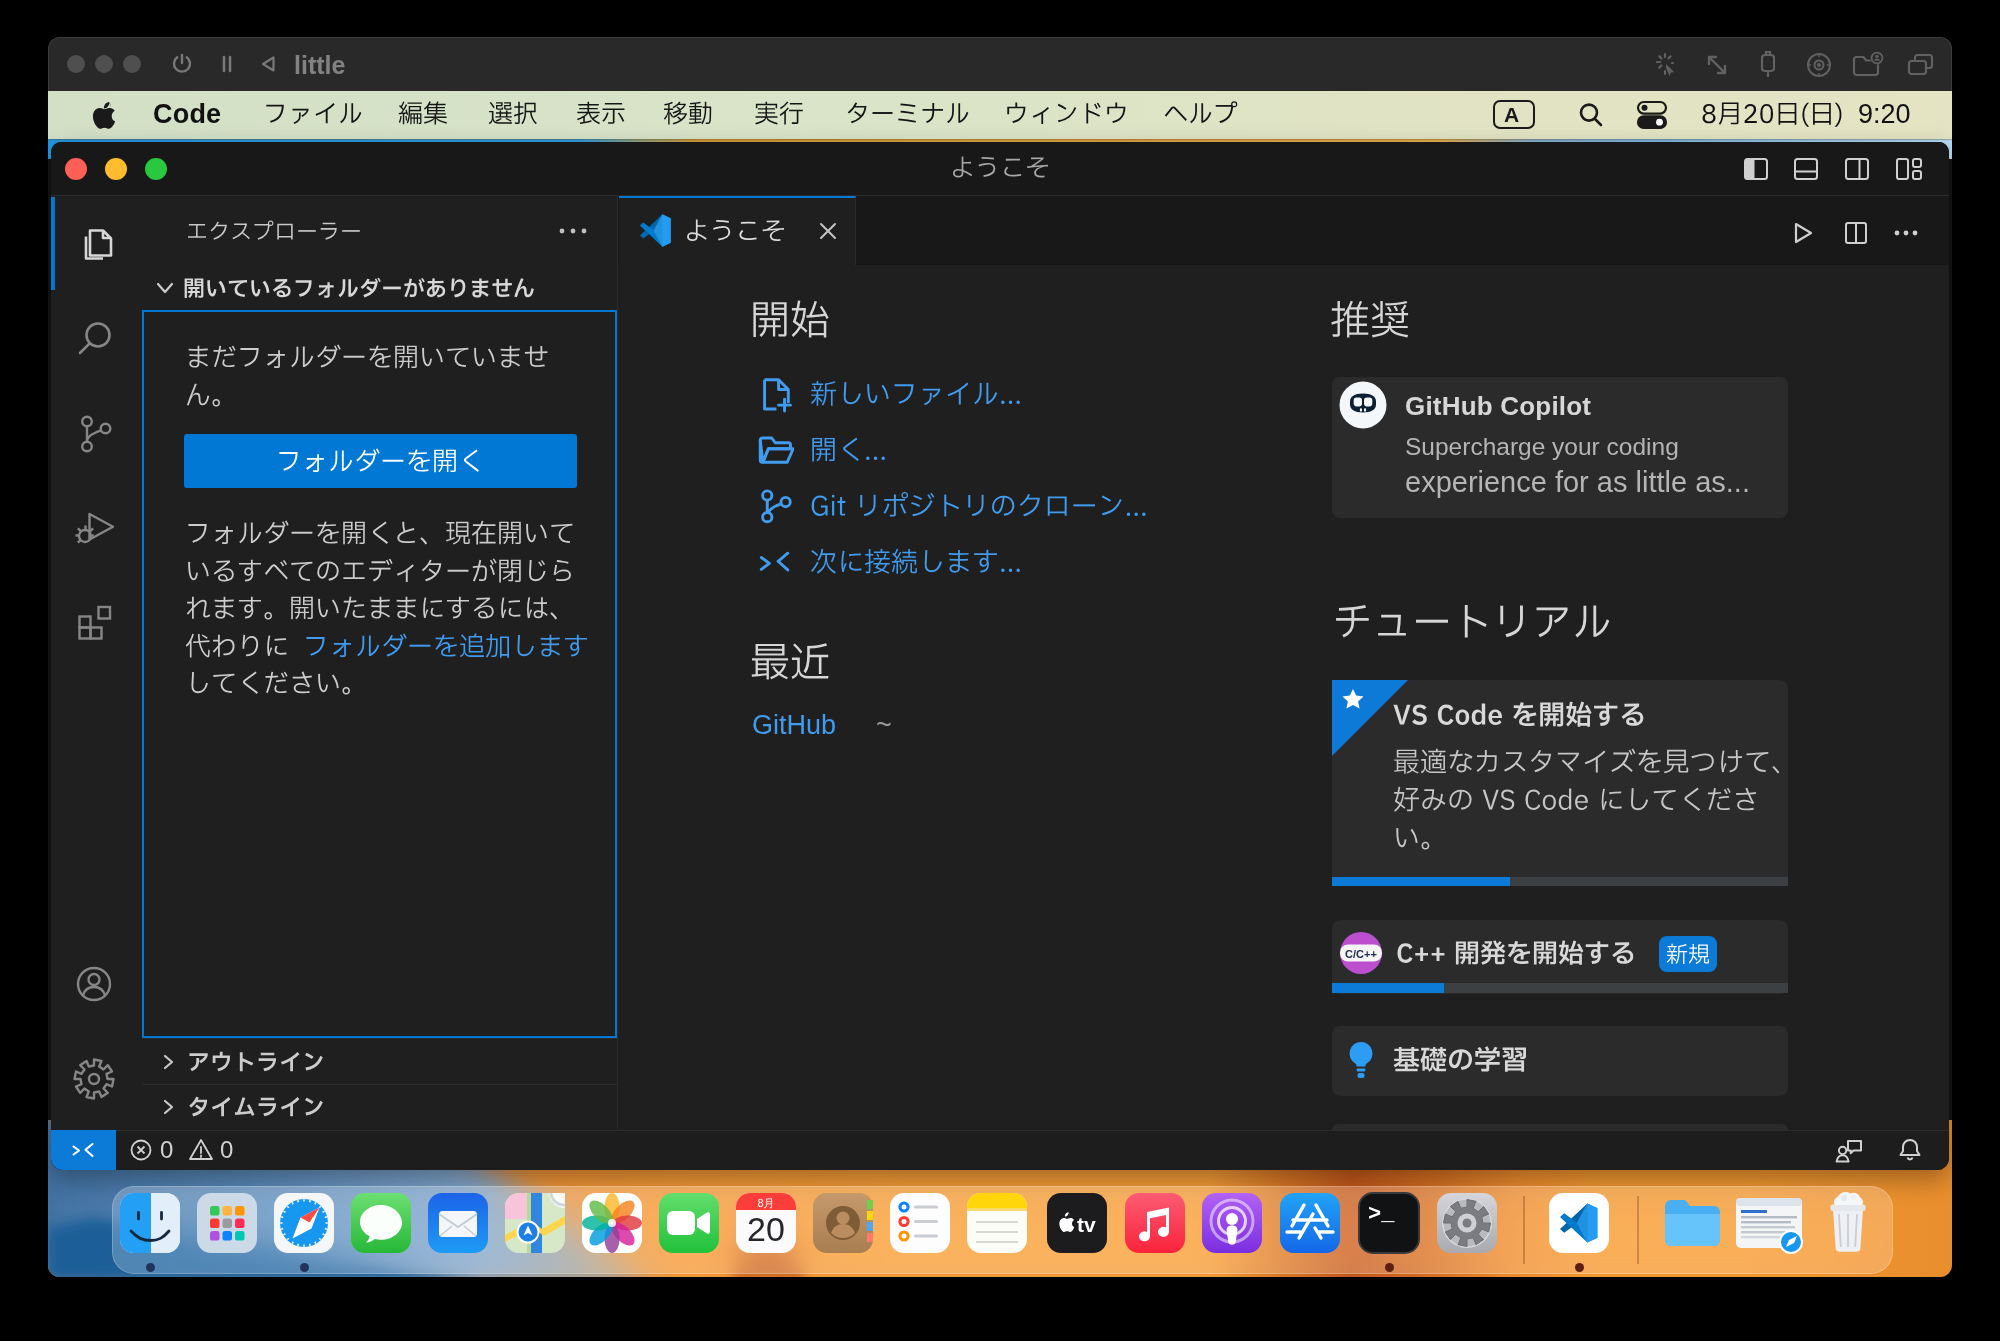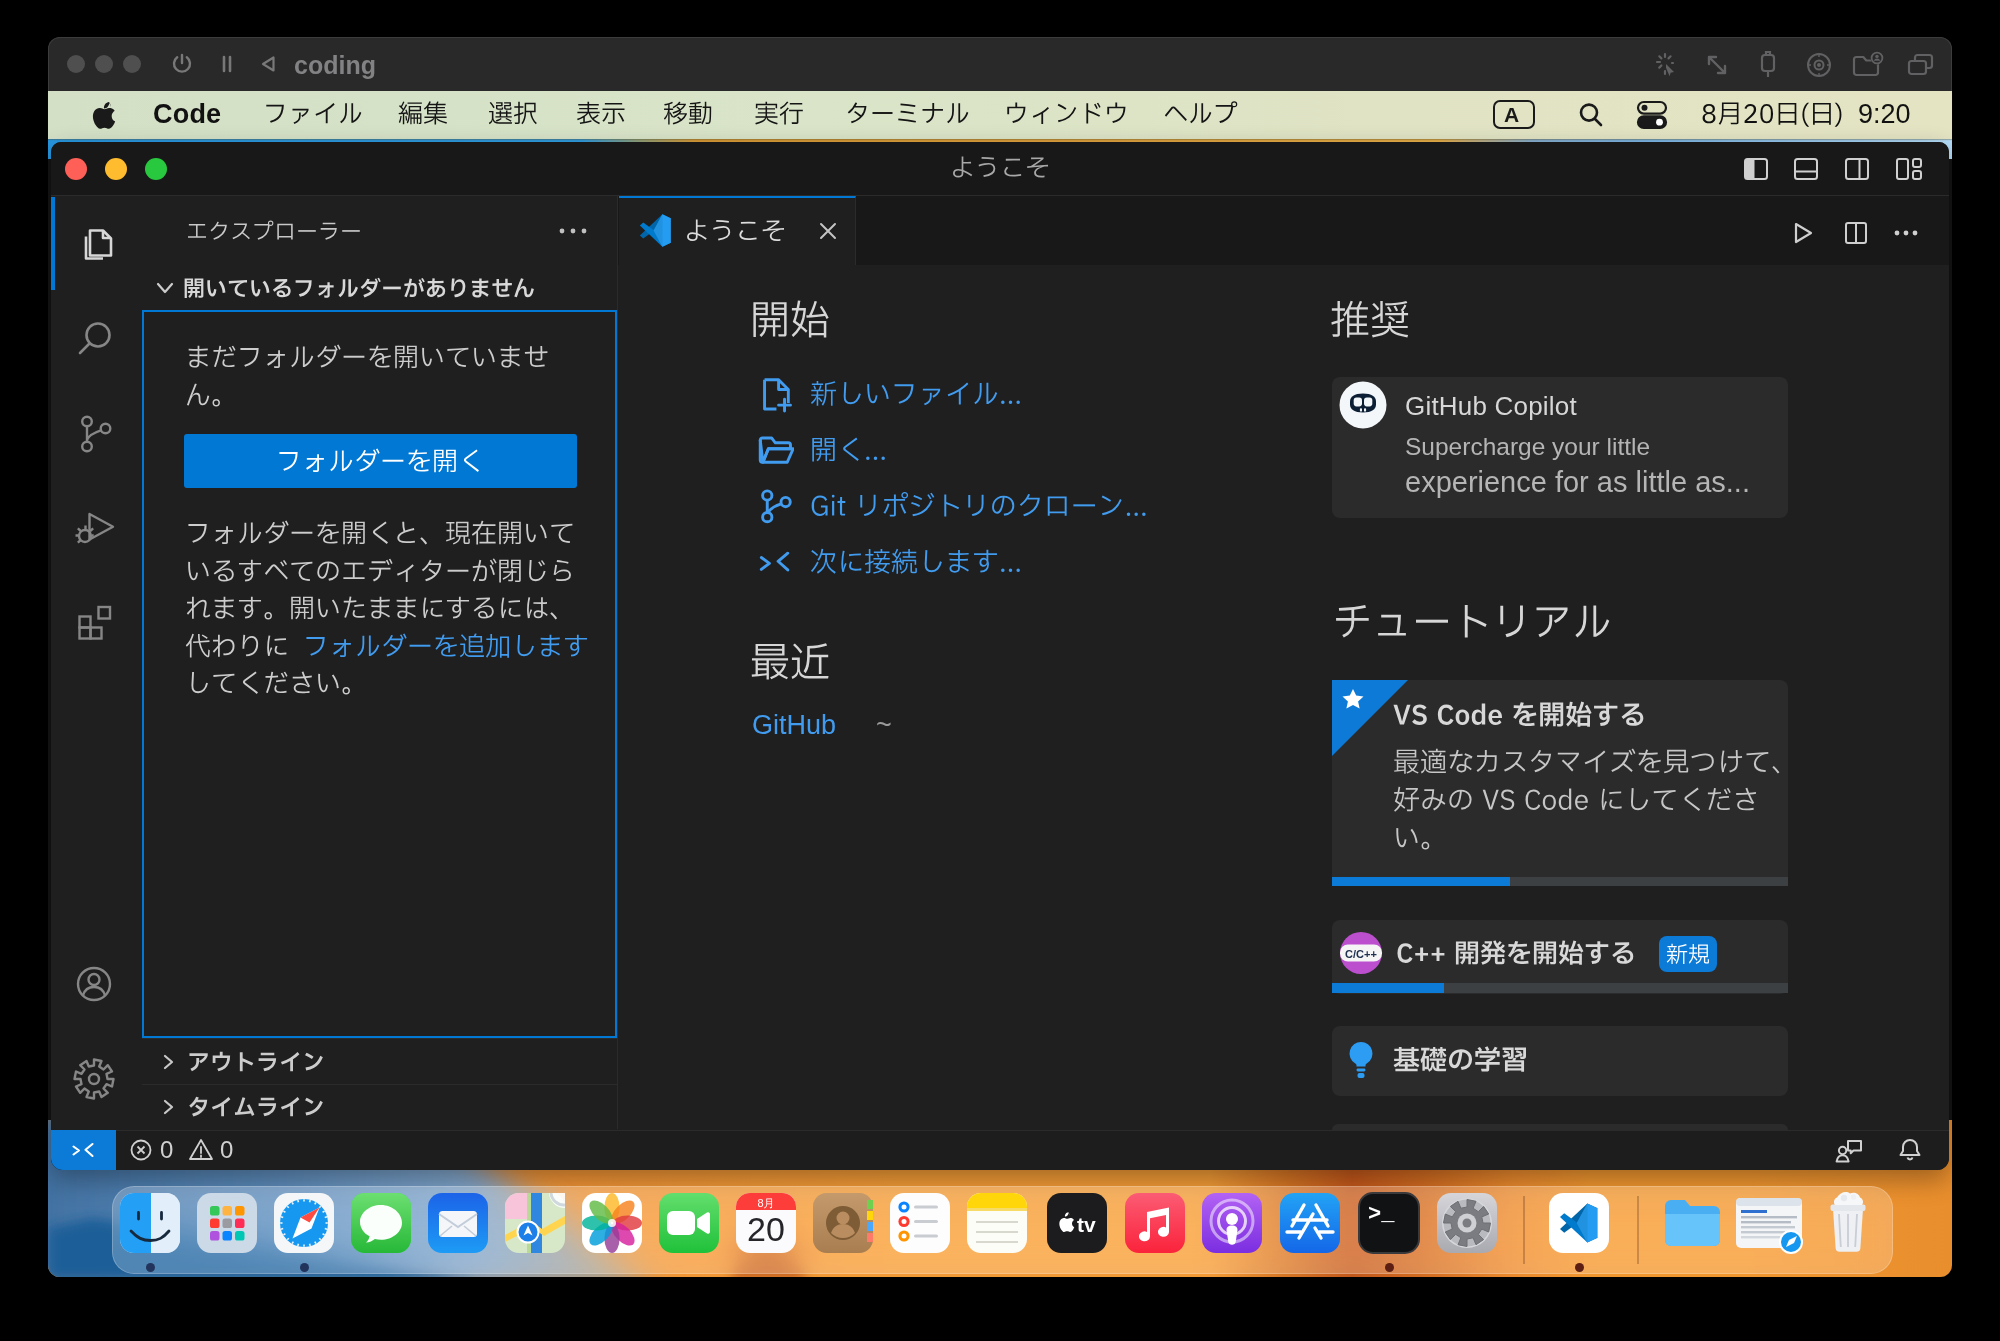--- a/index.html
+++ b/index.html
@@ -17,21 +17,21 @@
     </g>
   </svg>
 <svg style="position:absolute;left:215px;top:51px" width="24" height="26" viewBox="0 0 24 26">
     <g stroke="#787878" stroke-width="2.6" stroke-linecap="round">
       <path d="M9 6v14M15 6v14"></path>
     </g>
   </svg>
 <svg style="position:absolute;left:256px;top:51px" width="24" height="26" viewBox="0 0 24 26">
     <path d="M17.5 6.5v13L7 13z" fill="none" stroke="#787878" stroke-width="2.2" stroke-linejoin="round"></path>
   </svg>
-<div class="abs" style="left:294px;top:51px;font-size:25px;font-weight:bold;color:#828284">coding</div>
+<div class="abs" style="left:294px;top:51px;font-size:25px;font-weight:bold;color:#828284">little</div>
 <svg style="position:absolute;left:1653px;top:50px" width="30" height="30" viewBox="0 0 30 30">
     <g stroke="#616163" stroke-width="2.2" fill="none" stroke-linecap="round">
 <path d="M13 14l8 8-3.4.8-1 3.4-3.6-8.4z" fill="#616163" stroke="none"></path>
 <path d="M12 4v3M12 21v3M4 12h3M19 13h1M6.3 6.3l2.1 2.1M17.6 6.3l-2.1 2.1M6.3 17.6l2.1-2.1"></path>
     </g>
   </svg>
 <svg style="position:absolute;left:1702px;top:50px" width="30" height="30" viewBox="0 0 30 30">
     <g stroke="#616163" stroke-width="2.4" fill="none" stroke-linecap="round" stroke-linejoin="round">
       <path d="M7 7l16 16M7 7h7M7 7v7M23 23h-7M23 23v-7"></path>
     </g>
@@ -642,22 +642,22 @@
 <path d="M24 12.6c-8.6 0-13 3.1-13 8v2.9c0 4.9 4.4 8 13 8s13-3.1 13-8v-2.9c0-4.9-4.4-8-13-8z" fill="#0d1f35"></path>
 <g fill="#f4f7fa">
       <rect x="14.7" y="16.6" width="8.3" height="8.8" rx="2.8"></rect>
       <rect x="25" y="16.6" width="8.3" height="8.8" rx="2.8"></rect>
     </g>
 <g fill="#f4f7fa">
       <rect x="20.9" y="27.2" width="2.1" height="3.4" rx=".9"></rect>
       <rect x="25" y="27.2" width="2.1" height="3.4" rx=".9"></rect>
     </g>
   </svg>
-<div class="abs" style="left:1405px;top:391px;font-size:26px;font-weight:normal;color:#d7d7d7;letter-spacing:.2px">GitHub Copilot</div>
-<div class="abs" style="left:1405px;top:433px;font-size:24.5px;color:#b5b5b5">Supercharge your little</div>
+<div class="abs" style="left:1405px;top:391px;font-size:26px;font-weight:bold;color:#d7d7d7;letter-spacing:.2px">GitHub Copilot</div>
+<div class="abs" style="left:1405px;top:433px;font-size:24.5px;color:#b5b5b5">Supercharge your coding</div>
 <div class="abs" style="left:1405px;top:466px;font-size:29px;color:#b5b5b5">experience for as little as...</div>
 <svg class="tr" style="left:1332.0px;top:593.8px" width="280" height="60">
     <g fill="#d6d6d6" transform="translate(0,42.4) scale(0.0400,-0.0400)">
       <use href="#g116" x="0"></use>
       <use href="#g117" x="1000"></use>
       <use href="#g15" x="2000"></use>
       <use href="#g108" x="3000"></use>
       <use href="#g105" x="4000"></use>
       <use href="#g118" x="5000"></use>
       <use href="#g3" x="6000"></use>

